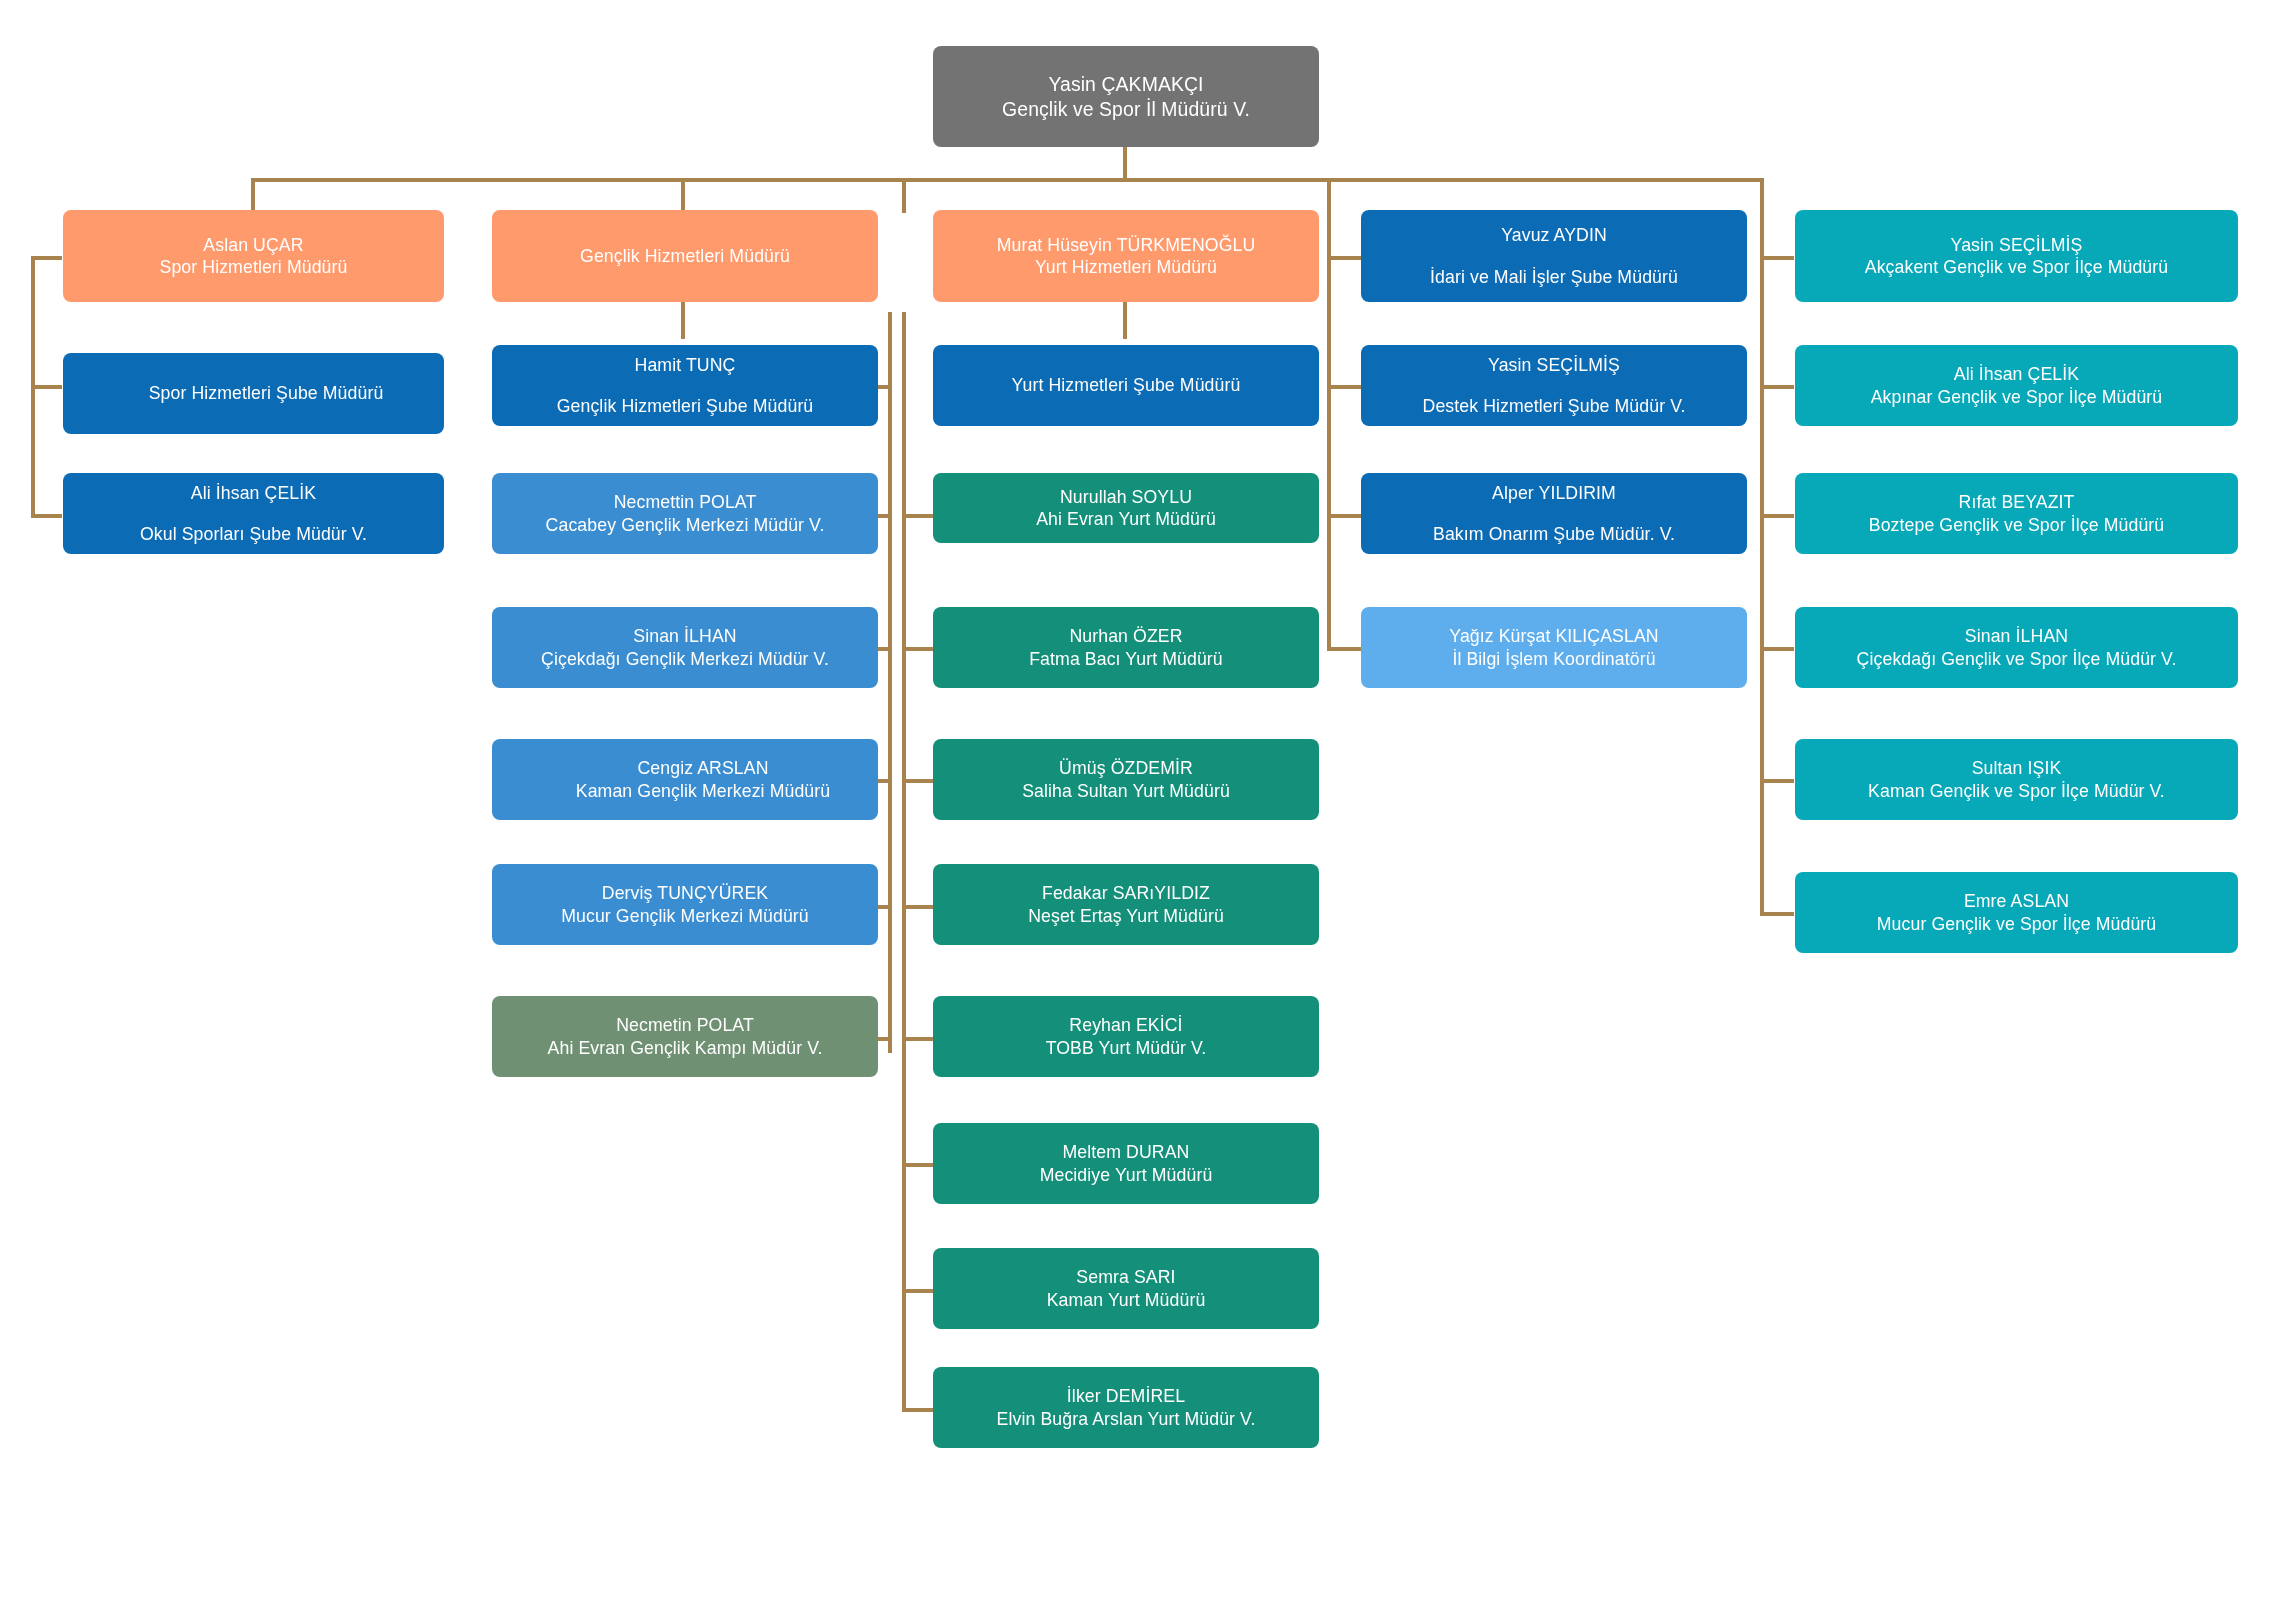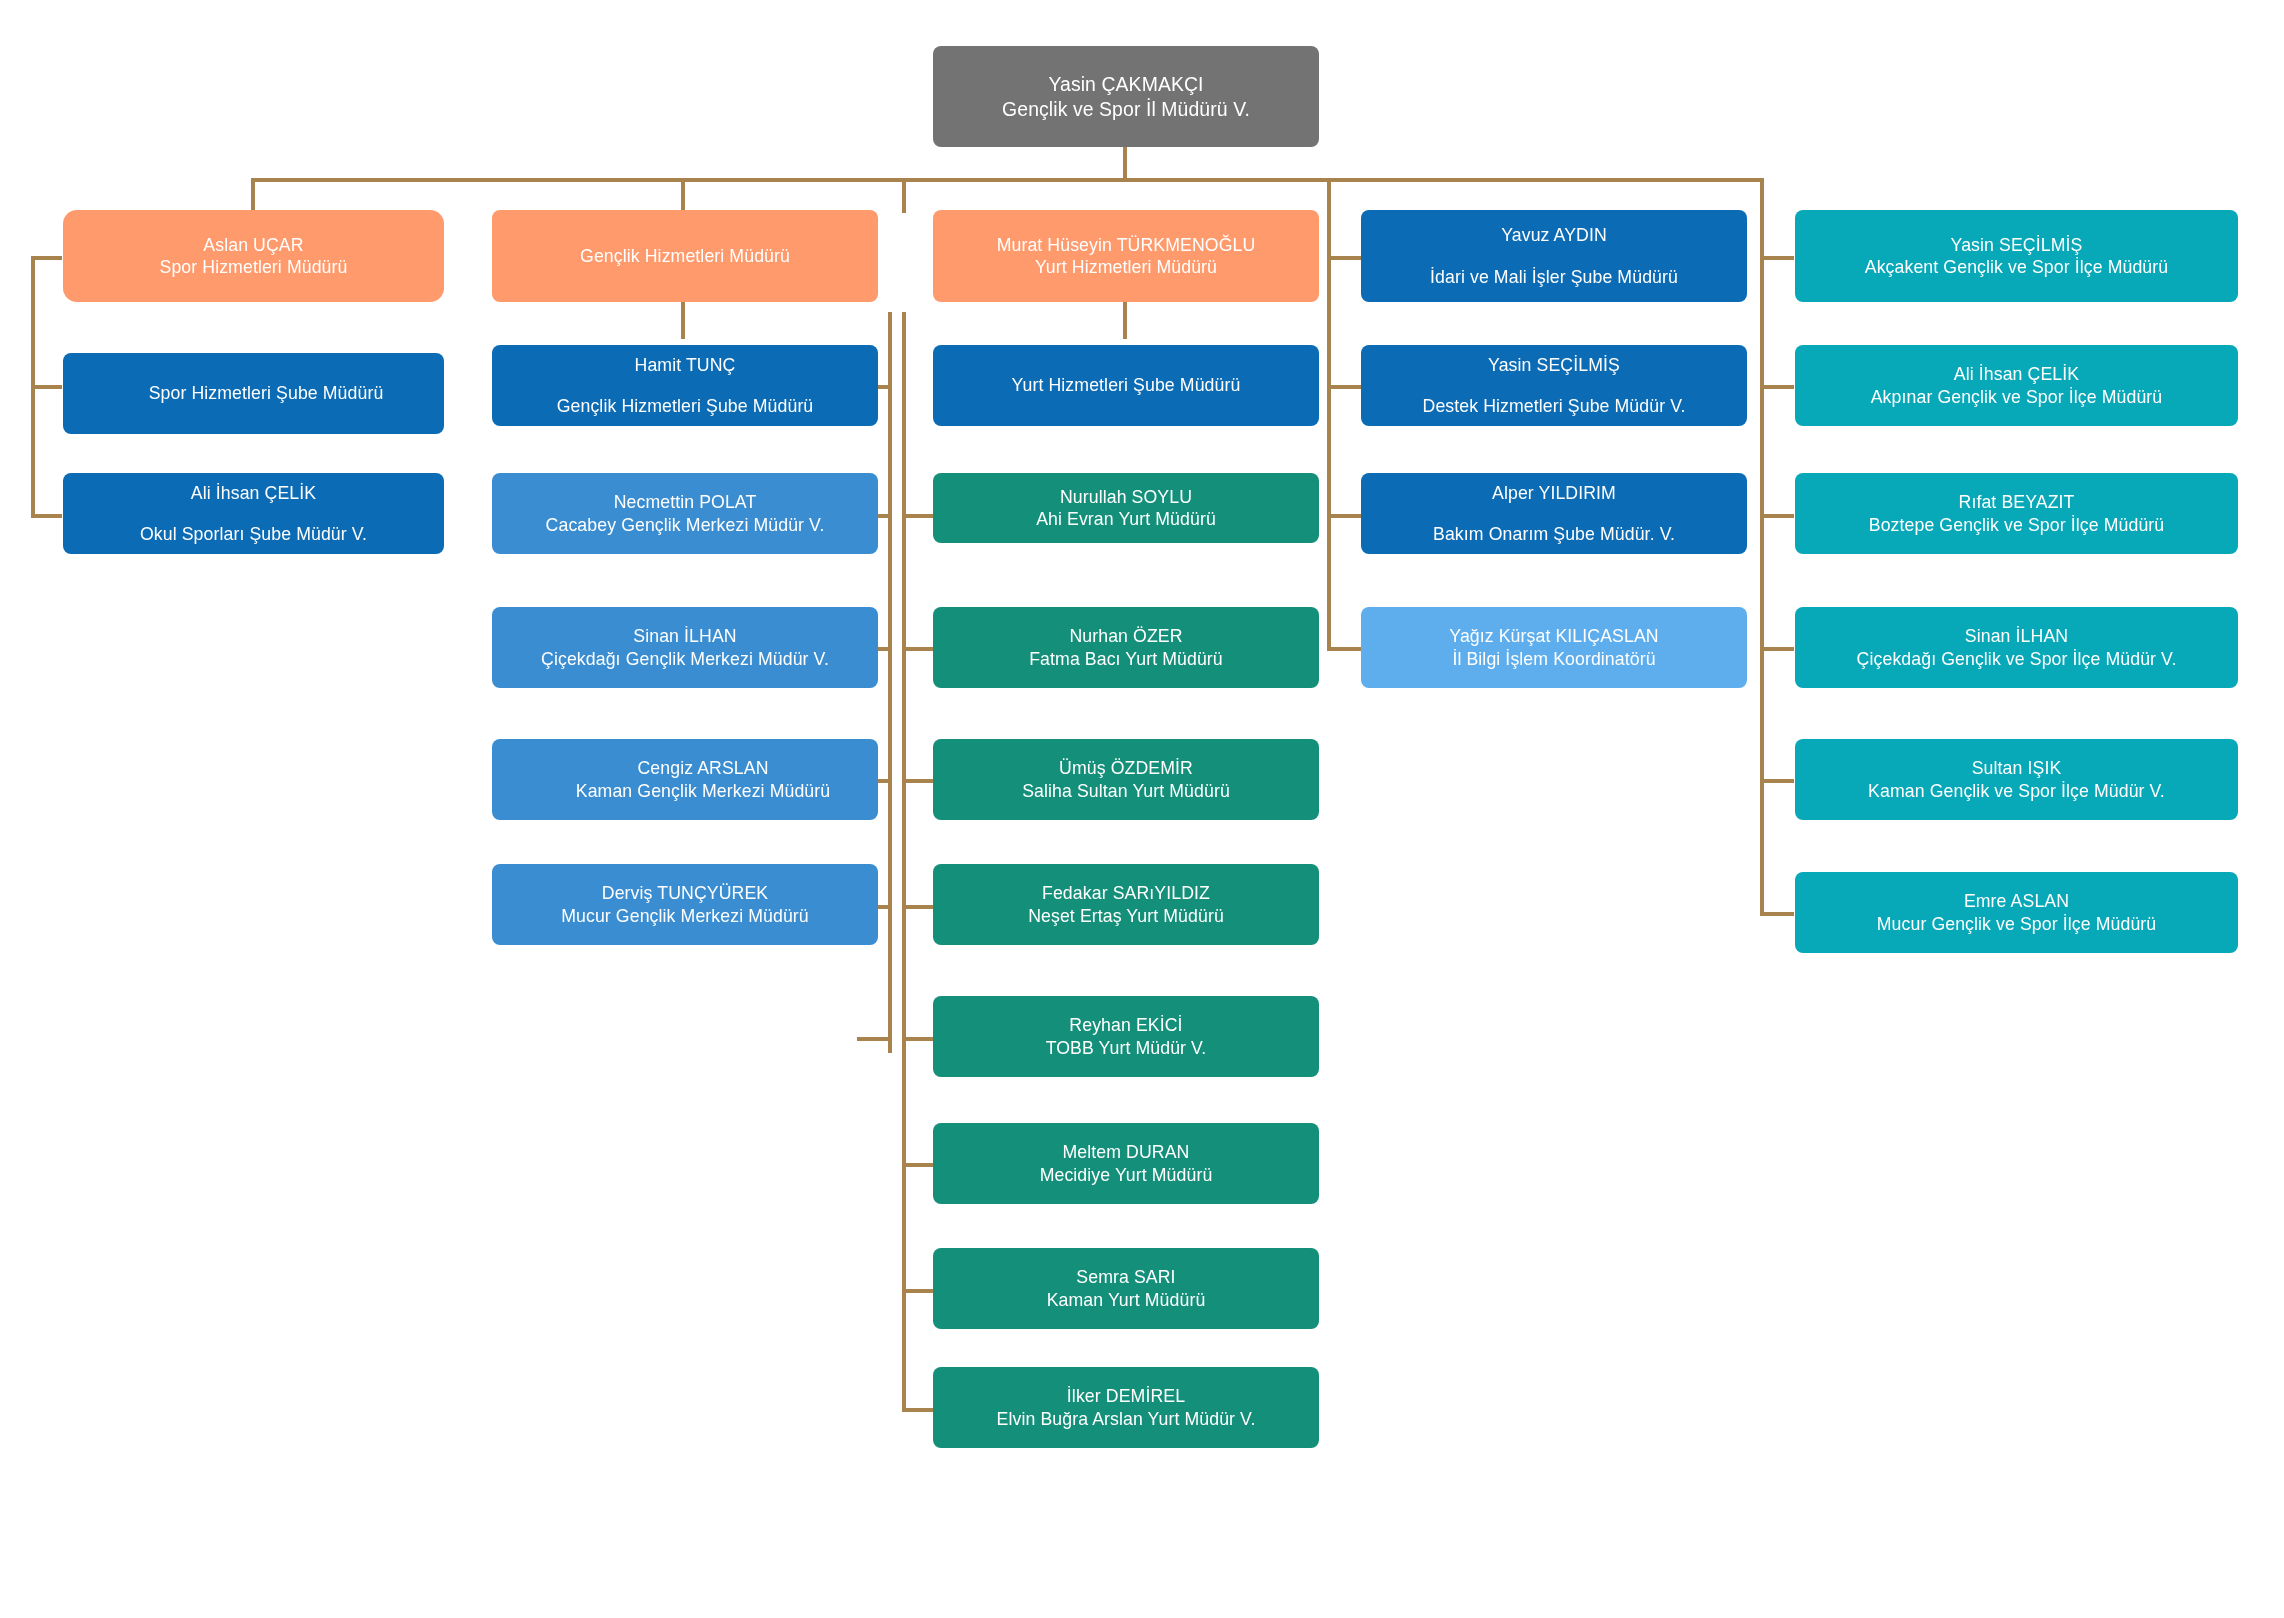--- a/index.html
+++ b/index.html
@@ -112,21 +112,21 @@
   <div class="conn conn-h" style="left:1760px; top:514px; width:34px;"></div>
   <div class="conn conn-h" style="left:1760px; top:647px; width:34px;"></div>
   <div class="conn conn-h" style="left:1760px; top:779px; width:34px;"></div>
   <div class="conn conn-h" style="left:1760px; top:912px; width:34px;"></div>
 
   <div class="node c-root fs-root" style="left:933px; top:46px; width:386px; height:101px;">
     <span class="ln">Yasin ÇAKMAKÇI</span>
     <span class="ln">Gençlik ve Spor İl Müdürü V.</span>
   </div>
 
-  <div class="node c-orange fs-std" style="left:63px; top:210px; width:381px; height:92px;border-radius:14px;">
+  <div class="node c-orange fs-std" style="left:63px; top:210px; width:381px; height:92px;">
     <span class="ln">Aslan UÇAR</span>
     <span class="ln">Spor Hizmetleri Müdürü</span>
   </div>
   <div class="node c-blue-dk fs-std" style="left:63px; top:353px; width:381px; height:81px;padding-left:33px;">
     <span class="ln">Spor Hizmetleri Şube Müdürü</span>
   </div>
   <div class="node c-blue-dk fs-std" style="left:63px; top:473px; width:381px; height:81px;">
     <span class="ln">Ali İhsan ÇELİK</span>
     <span class="ln">Okul Sporları Şube Müdür V.</span>
   </div>
@@ -147,20 +147,24 @@
     <span class="ln">Çiçekdağı Gençlik Merkezi Müdür V.</span>
   </div>
   <div class="node c-blue-md fs-std" style="left:492px; top:739px; width:386px; height:81px;padding-left:44px;">
     <span class="ln">Cengiz ARSLAN</span>
     <span class="ln">Kaman Gençlik Merkezi Müdürü</span>
   </div>
   <div class="node c-blue-md fs-std" style="left:492px; top:864px; width:386px; height:81px;">
     <span class="ln">Derviş TUNÇYÜREK</span>
     <span class="ln">Mucur Gençlik Merkezi Müdürü</span>
   </div>
+  <div class="node c-olive fs-std" style="left:492px; top:996px; width:386px; height:81px;">
+    <span class="ln">Necmetin POLAT</span>
+    <span class="ln">Ahi Evran Gençlik Kampı Müdür V.</span>
+  </div>
 
   <div class="node c-orange fs-std" style="left:933px; top:210px; width:386px; height:92px;">
     <span class="ln">Murat Hüseyin TÜRKMENOĞLU</span>
     <span class="ln">Yurt Hizmetleri Müdürü</span>
   </div>
   <div class="node c-blue-dk fs-std" style="left:933px; top:345px; width:386px; height:81px;">
     <span class="ln">Yurt Hizmetleri Şube Müdürü</span>
   </div>
   <div class="node c-green fs-std" style="left:933px; top:473px; width:386px; height:70px;">
     <span class="ln">Nurullah SOYLU</span>

